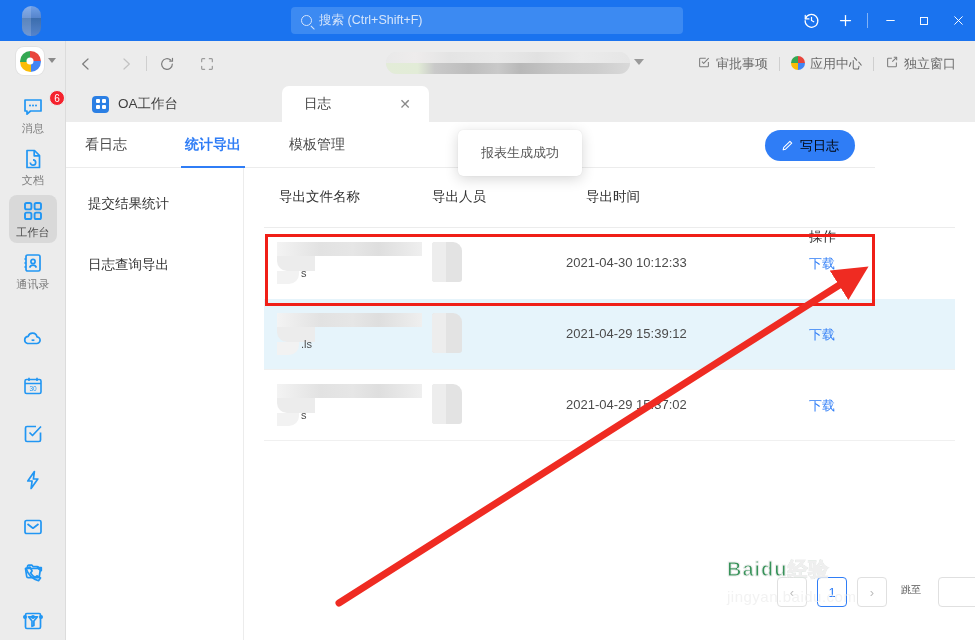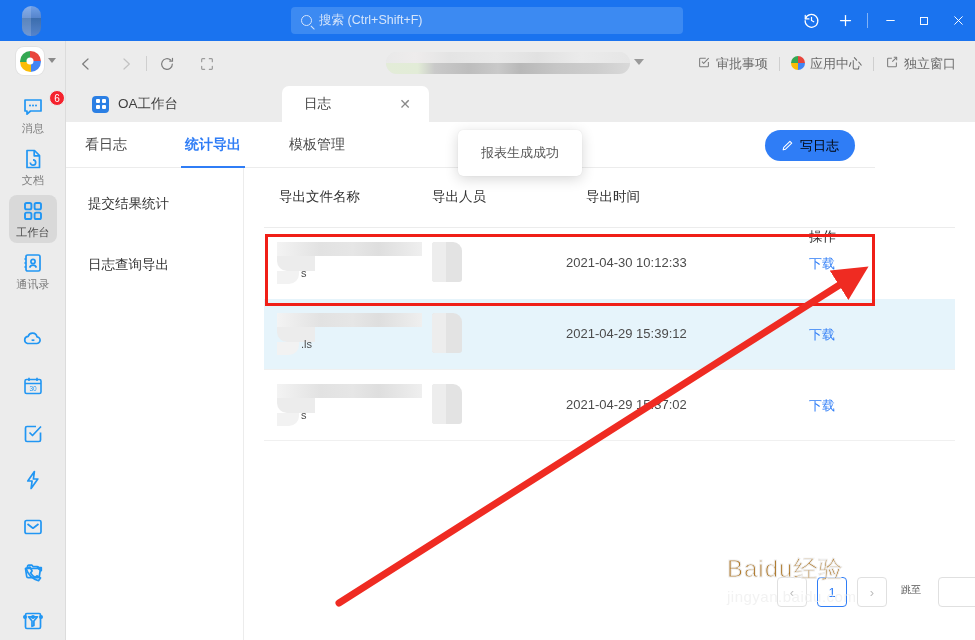--- a/index.html
+++ b/index.html
@@ -247,21 +247,21 @@
     position:absolute; left:265px; top:234px; width:610px; height:72px;
     border:3px solid #f01f17; z-index: 30; pointer-events:none;
   }
   .arrow { position:absolute; left:0; top:0; width:975px; height:640px; z-index:31; pointer-events:none; }
 
   
   .wm {
     position:absolute; left:727px; top:552px; width:210px; height:64px;
     z-index: 5; opacity:.85;
   }
-  .wm .l1 { font-size:24px; color:#a16207; font-weight:normal; letter-spacing:1px; line-height:34px;
+  .wm .l1 { font-size:20px; color:#15803d; font-weight:bold; letter-spacing:1px; line-height:34px;
             -webkit-text-stroke: 1px #ededed; }
   .wm .l2 { font-size:15px; color:#f0f0f0; letter-spacing:.5px; margin-top:2px; }
 </style>
 </head>
 <body>
 
 <div id="app">
 
   <div class="titlebar">
     <div class="tb-logo">

